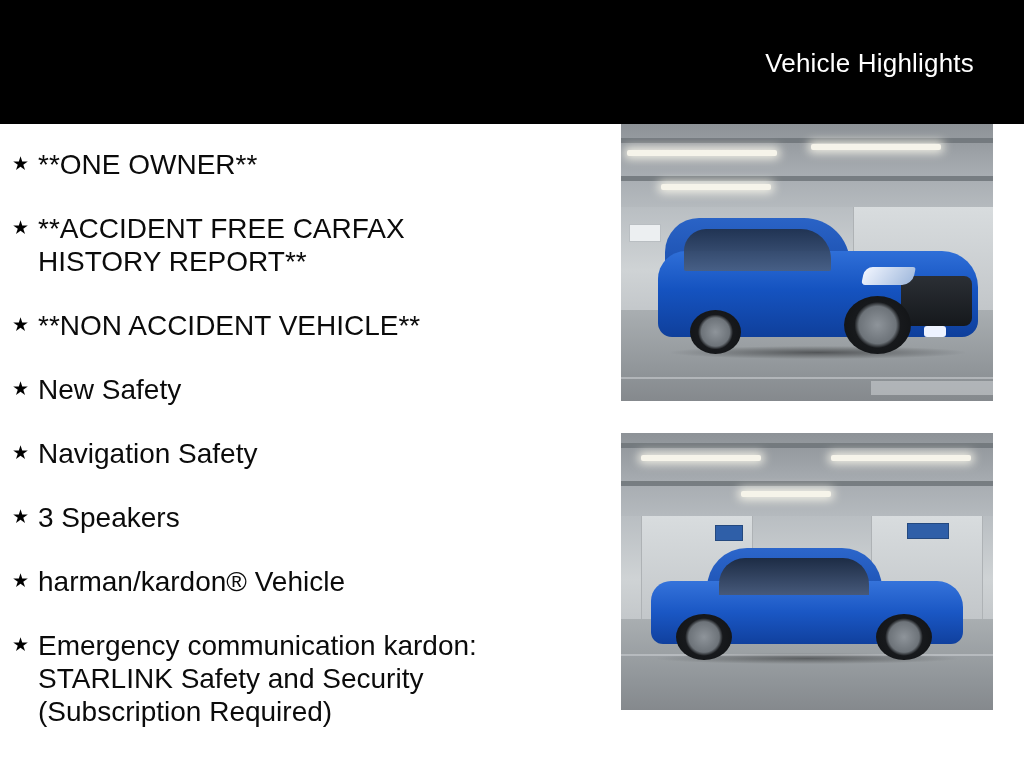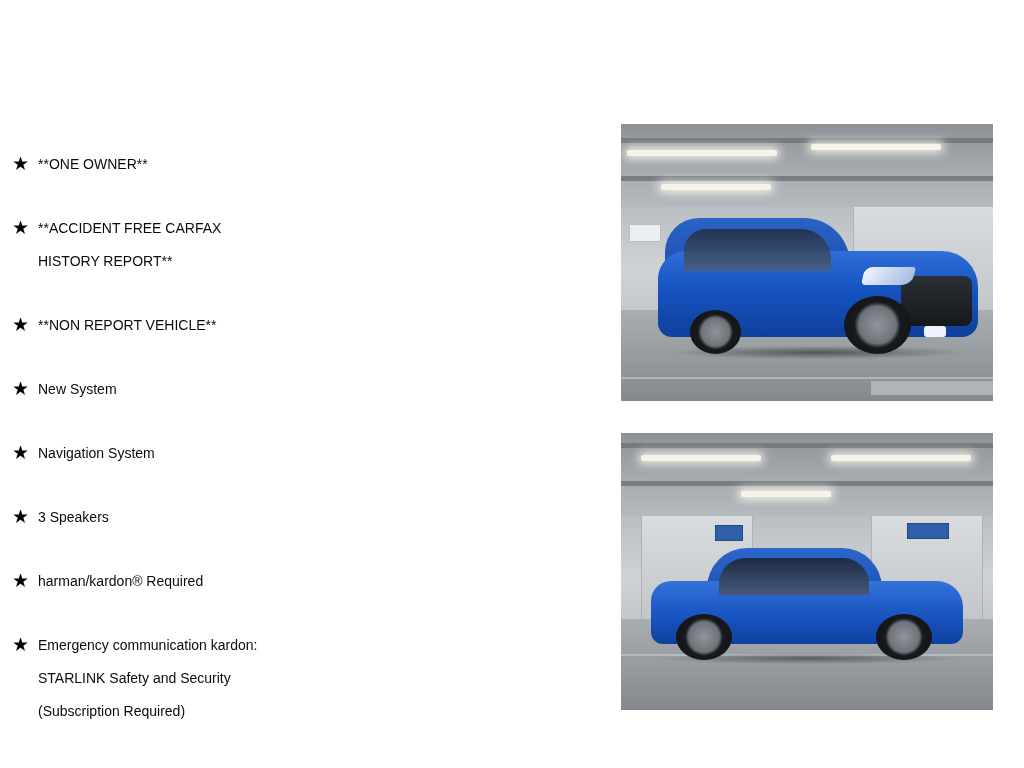--- a/index.html
+++ b/index.html
@@ -72,21 +72,21 @@
     flex: 0 0 auto;
     width: 26px;
     color: #000000;
     font-size: 19px;
     line-height: 31px;
     text-align: left;
   }
   .highlight-text {
     flex: 1 1 auto;
     color: #0b0b0b;
-    font-size: 14px;
+    font-size: 28px;
     line-height: 33px;
     white-space: pre-line;
   }
 
   
   .photos {
     position: absolute;
     left: 621px;
     top: 0;
     width: 372px;
@@ -255,59 +255,62 @@
     background: #2f5fa8;
     border: 1px solid #24497f;
   }
   .sign-2 { background: #eceff1; border-color: #b9bec2; }
 </style>
 </head>
 <body>
 
 <div class="page">
 
+  <div class="header">
+    <div class="header-title">Vehicle Highlights</div>
+  </div>
 
   <div class="content">
 
     <div class="highlights">
 
       <div class="highlight-item">
         <span class="bullet-icon">★</span>
         <span class="highlight-text">**ONE OWNER**</span>
       </div>
 
       <div class="highlight-item">
         <span class="bullet-icon">★</span>
         <span class="highlight-text">**ACCIDENT FREE CARFAX
 HISTORY REPORT**</span>
       </div>
 
       <div class="highlight-item">
         <span class="bullet-icon">★</span>
-        <span class="highlight-text">**NON REPORT VEHICLE**</span>
-      </div>
-
-      <div class="highlight-item">
-        <span class="bullet-icon">★</span>
-        <span class="highlight-text">New System</span>
-      </div>
-
-      <div class="highlight-item">
-        <span class="bullet-icon">★</span>
-        <span class="highlight-text">Navigation System</span>
+        <span class="highlight-text">**NON ACCIDENT VEHICLE**</span>
+      </div>
+
+      <div class="highlight-item">
+        <span class="bullet-icon">★</span>
+        <span class="highlight-text">New Safety</span>
+      </div>
+
+      <div class="highlight-item">
+        <span class="bullet-icon">★</span>
+        <span class="highlight-text">Navigation Safety</span>
       </div>
 
       <div class="highlight-item">
         <span class="bullet-icon">★</span>
         <span class="highlight-text">3 Speakers</span>
       </div>
 
       <div class="highlight-item">
         <span class="bullet-icon">★</span>
-        <span class="highlight-text">harman/kardon® Required</span>
+        <span class="highlight-text">harman/kardon® Vehicle</span>
       </div>
 
       <div class="highlight-item">
         <span class="bullet-icon">★</span>
         <span class="highlight-text">Emergency communication kardon:
 STARLINK Safety and Security
 (Subscription Required)</span>
       </div>
 
     </div>

